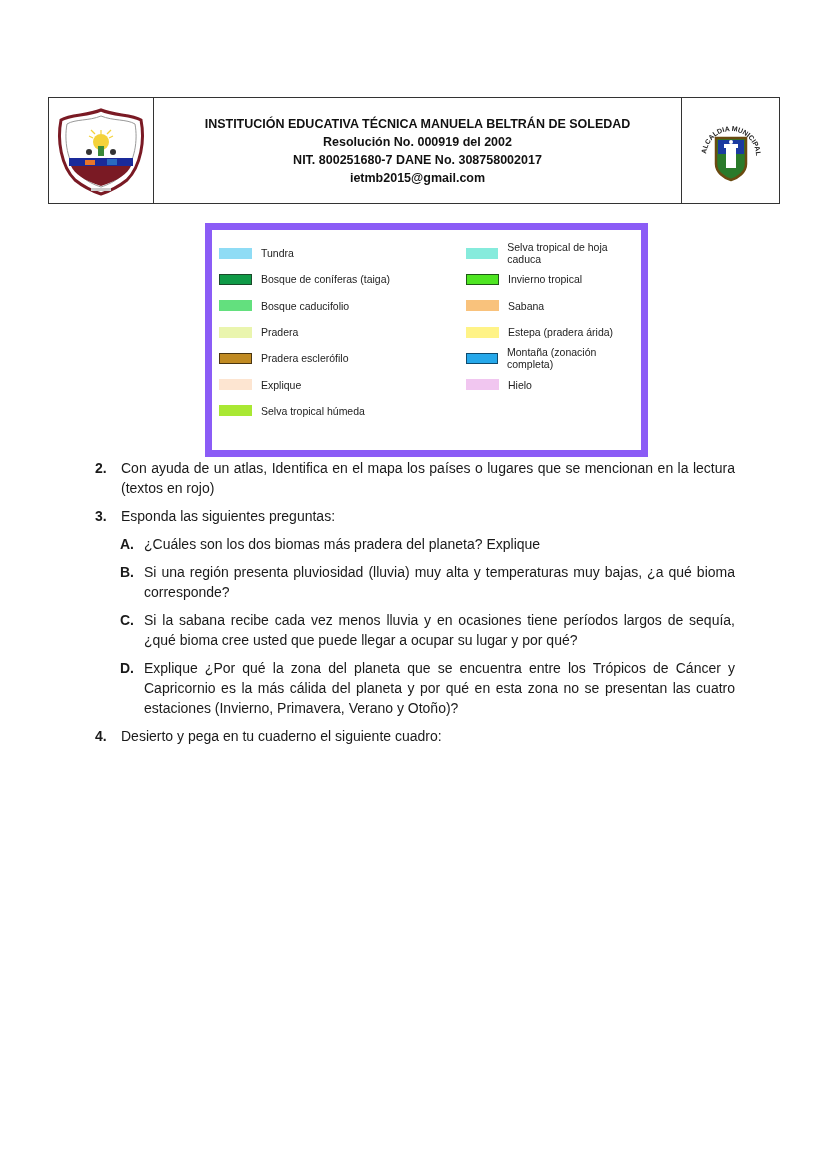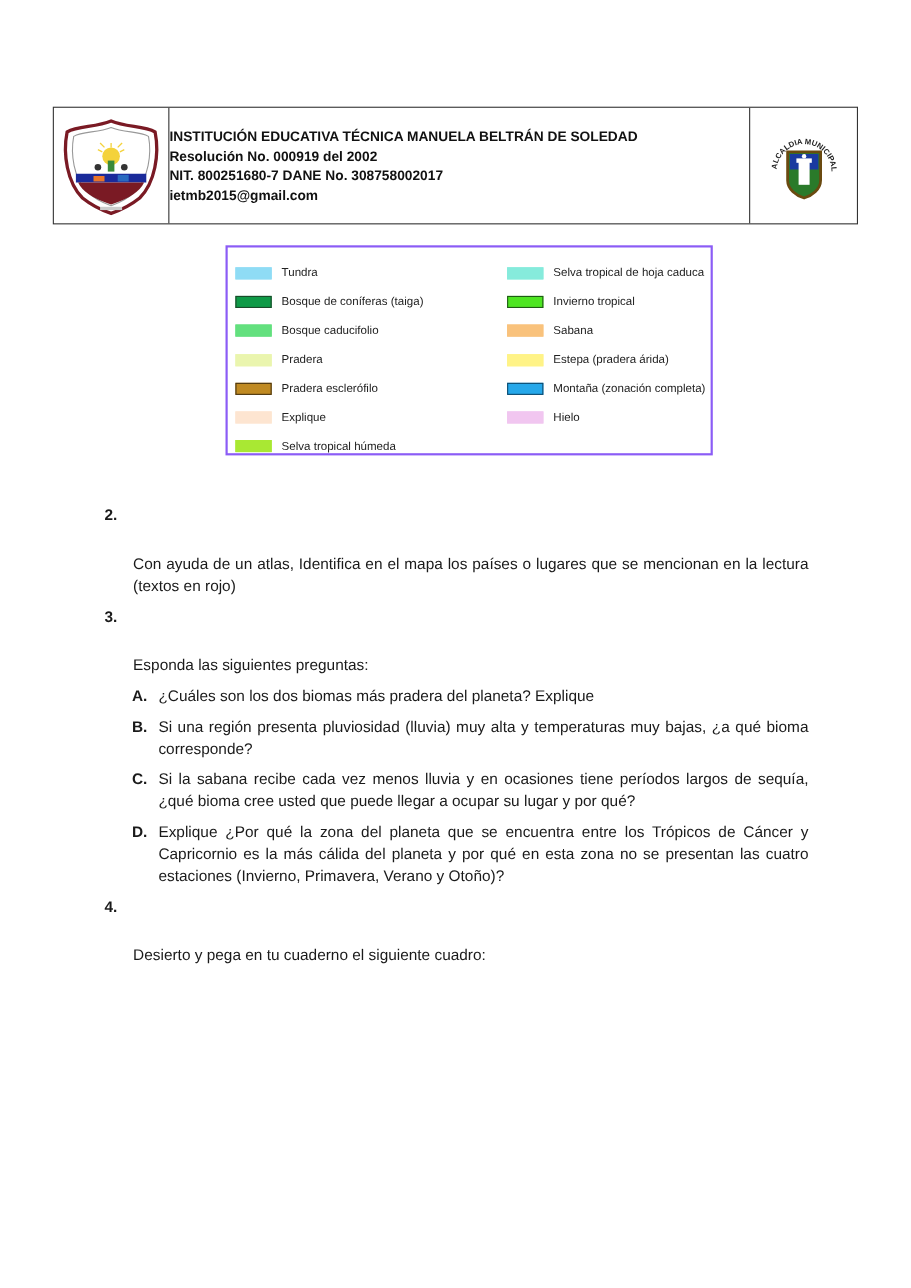--- a/index.html
+++ b/index.html
@@ -21,37 +21,37 @@
       box-sizing: border-box;
     }
     .header .logo-cell {
       width: 105px; height: 100%;
       border-right: 1px solid #333;
       display: flex; align-items: center; justify-content: center;
       box-sizing: border-box;
     }
     .header .center-cell {
       flex: 1;
-      display: flex; flex-direction: column; justify-content: center;
+      display: flex; flex-direction: column; align-items: center; justify-content: center;
       font-weight: bold;
       font-size: 12.5px;
       line-height: 18px;
       color: #111;
     }
     .header .right-cell {
       width: 98px; height: 100%;
       border-left: 1px solid #333;
       display: flex; align-items: center; justify-content: center;
       box-sizing: border-box;
     }
     .legend {
       position: absolute;
       left: 205px; top: 223px;
-      width: 443px; height: 191px;
-      border: 2px solid #8b5cf6;
+      width: 443px; height: 234px;
+      border: 7px solid #8b5cf6;
       box-sizing: border-box;
     }
     .legend .col {
       position: absolute; top: 10px;
     }
     .legend .col.left { left: 7px; }
     .legend .col.right { left: 254px; }
     .legend .item {
       display: flex; align-items: center;
       height: 26.3px;
@@ -66,21 +66,21 @@
     .content {
       position: absolute;
       left: 95px; top: 458px;
       width: 640px;
       font-size: 14px;
       line-height: 20px;
       color: #1a1a1a;
     }
     .q { display: flex; margin-bottom: 8px; }
     .q .num { width: 26px; font-weight: bold; flex-shrink: 0; }
-    .q .txt { flex: 1; text-align: justify; margin-top: 44px; }
+    .q .txt { flex: 1; text-align: justify; }
     .sub { display: flex; margin-left: 25px; margin-bottom: 8px; }
     .sub .num { width: 24px; font-weight: bold; flex-shrink: 0; }
     .sub .txt { flex: 1; text-align: justify; }
   </style>
 </head>
 <body>
 
 <div class="header">
   <div class="logo-cell">
     <svg width="92" height="90" viewBox="0 0 92 90">

